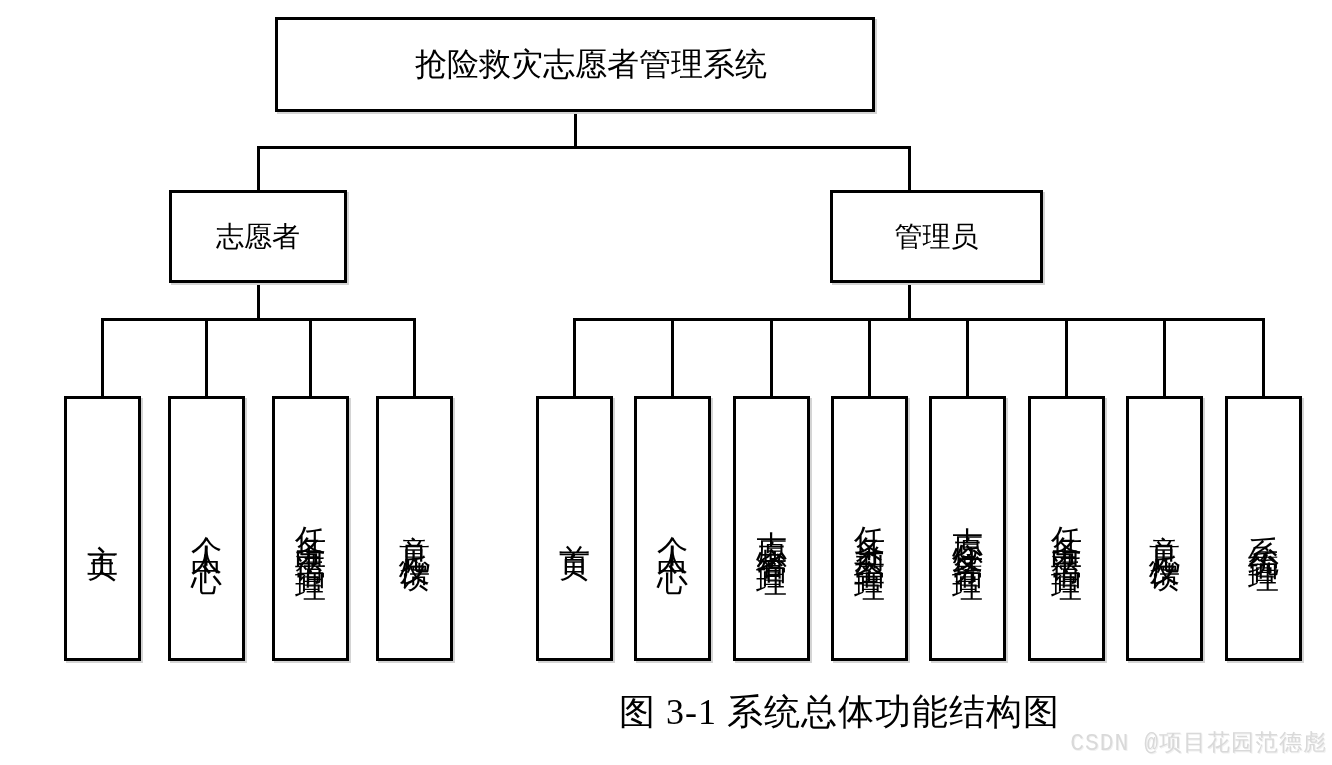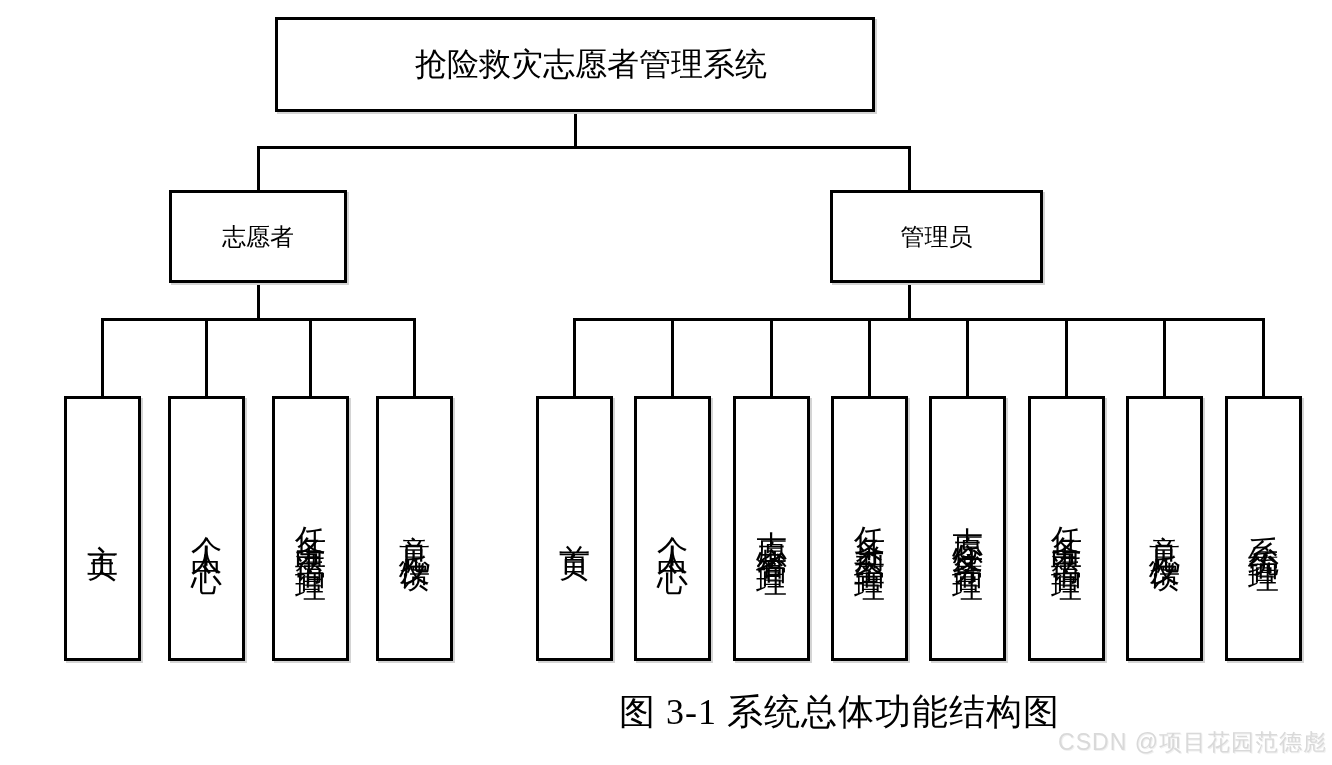--- a/index.html
+++ b/index.html
@@ -17,21 +17,21 @@
     position: absolute;
     background: #ffffff;
     border: 3px solid #000000;
     box-sizing: border-box;
     display: flex;
     align-items: center;
     justify-content: center;
     box-shadow: 2px 2px 0 #d4d4d4;
   }
   .root-box   { left: 275px; top: 17px;  width: 600px; height: 95px; font-size: 32px; padding-left: 32px; }
-  .branch-box { top: 190px; height: 93px; font-size: 24px; }
+  .branch-box { top: 190px; height: 93px; font-size: 28px; }
   .branch-vol { left: 169px; width: 178px; }
   .branch-adm { left: 804px; width: 213px; margin-left: 26px; }
   .leaf {
     top: 396px; height: 265px; width: 77px;
     font-size: 31px;
   }
   .leaf .vtext {
     writing-mode: vertical-rl;
     text-orientation: upright;
     letter-spacing: 9px;
@@ -43,21 +43,21 @@
   .caption {
     position: absolute;
     left: 0; top: 688px; width: 1060px;
     text-align: right;
     font-size: 36px;
     letter-spacing: 1px;
   }
   .watermark {
     position: absolute;
     right: 5px; top: 727px;
-    font-family: Liberation Sans, sans-serif;
+    font-family: Liberation Mono, monospace;
     font-size: 23px;
     color: #d9d9d9;
     text-shadow: 1px 1px 0 #f1f1f1;
     letter-spacing: 1px;
   }
 </style>
 </head>
 <body>
 
 <div class="canvas">

